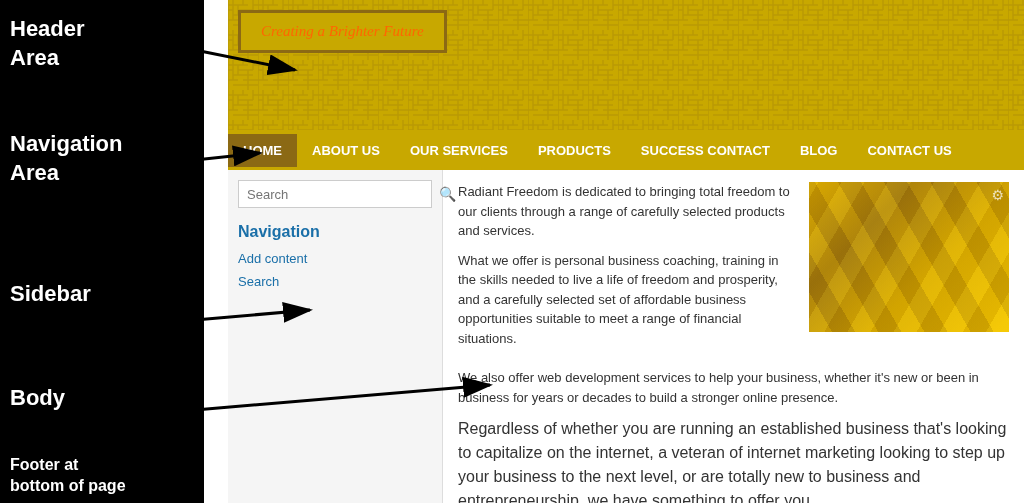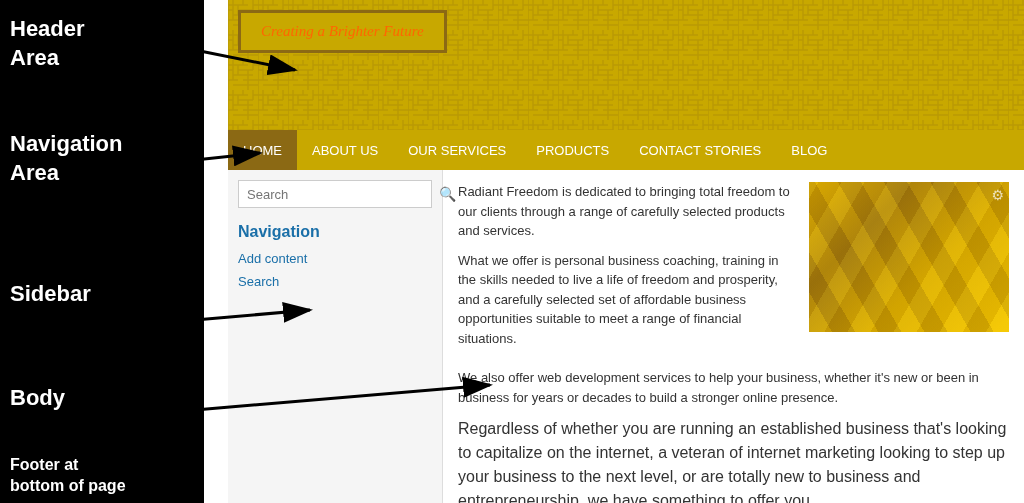--- a/index.html
+++ b/index.html
@@ -61,23 +61,23 @@
       right: 0;
       height: 40px;
       background: #c8a800;
       display: flex;
       align-items: center;
       z-index: 50;
     }
     .nav-item {
       color: #fff;
       font-size: 13px;
-      font-weight: normal;
+      font-weight: bold;
       padding: 0 15px;
-      height: 40px;
+      height: 33px;
       display: flex;
       align-items: center;
       cursor: pointer;
       white-space: nowrap;
     }
     .nav-item.active {
       background: #8B6914;
     }
 
     
@@ -264,22 +264,23 @@
   <div class="logo-box">
     <div class="logo-subtitle">Creating a Brighter Future</div>
   </div>
 </div>
 
 <div id="navbar">
   <div class="nav-item active">HOME</div>
   <div class="nav-item">ABOUT US</div>
   <div class="nav-item">OUR SERVICES</div>
   <div class="nav-item">PRODUCTS</div>
-  <div class="nav-item">CONTACT STORIES</div>
+  <div class="nav-item">SUCCESS CONTACT</div>
   <div class="nav-item">BLOG</div>
+  <div class="nav-item">CONTACT US</div>
 </div>
 
 <div id="main">
 
   <div id="sidebar">
     <div class="search-box">
       <input type="text" placeholder="Search" style="">
       <button class="search-icon-btn">🔍</button>
     </div>
     <div class="sidebar-nav-title">Navigation</div>

